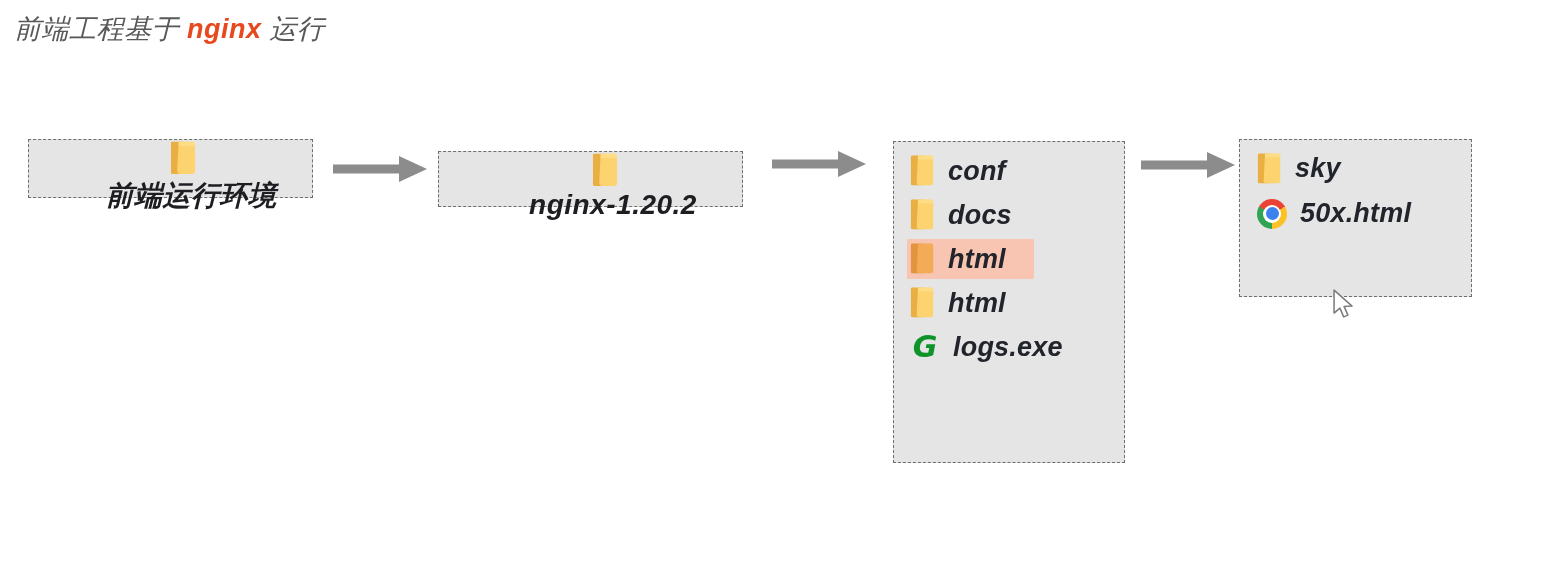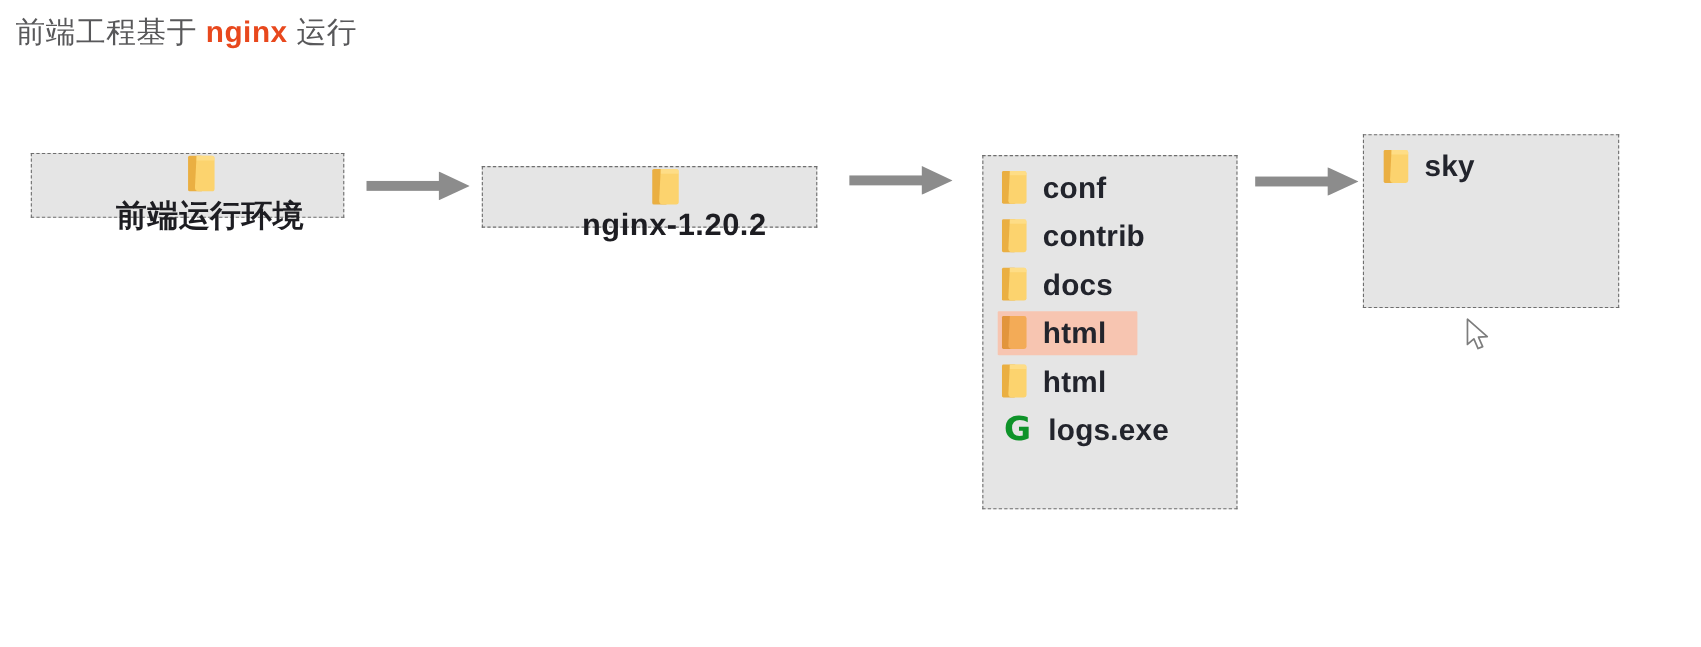--- a/index.html
+++ b/index.html
@@ -2,21 +2,21 @@
 <html><head>
 <meta charset="utf-8">
 <style>
   * { margin: 0; padding: 0; box-sizing: border-box; }
   html, body { background: #ffffff; }
   body {
     font-family: "Liberation Sans", "DejaVu Sans", sans-serif;
     width: 1546px; height: 588px;
     position: relative; overflow: hidden;
   }
-  .canvas { position: absolute; inset: 0; background: #ffffff; }
+  .canvas { position: absolute; inset: 0; background: #ffffff; font-style: italic; }
 
   
   .page-title {
     position: absolute; left: 14px; top: 11px;
     font-size: 27px; font-weight: 500; color: #58585a;
     letter-spacing: 0.5px; white-space: pre;
   }
   .page-title .hl { color: #e8481d; font-weight: 600; }
 
   
@@ -30,21 +30,21 @@
     display: flex; align-items: center;
   }
   .node-simple .label {
     font-size: 28px; font-weight: 700; color: #1d1d22;
     margin-left: 15px; letter-spacing: 0.5px;
   }
 
   #node-env   { left: 28px;  top: 139px; width: 285px; height: 59px; padding-left: 26px; }
   #node-root  { left: 438px; top: 151px; width: 305px; height: 56px; padding-left: 30px; }
   #node-list  { left: 893px; top: 141px; width: 232px; height: 322px; padding: 7px 16px 0 13px; }
-  #node-htmld { left: 1239px; top: 122px; width: 233px; height: 158px; padding: 6px 0 0 14px; }
+  #node-htmld { left: 1239px; top: 139px; width: 233px; height: 158px; padding: 6px 0 0 14px; }
 
   
   .rows { display: flex; flex-direction: column; }
   .row { height: 44px; display: flex; align-items: center; }
   #node-htmld .row { height: 45px; }
   .row-inner {
     display: flex; align-items: center;
     padding: 3px 28px 3px 3px; border-radius: 1px;
   }
   .row-inner.highlighted { background: #f7c5b1; }
@@ -150,30 +150,20 @@
           <span class="label">conf</span>
         </span>
       </div>
       <div class="row">
         <span class="row-inner">
           <span class="icon">
               <svg width="25" height="34" viewBox="0 0 28 38">
                 <use href="#folder-shape"></use>
               </svg>
             </span>
-          <span class="label">contrib</span>
-        </span>
-      </div>
-      <div class="row">
-        <span class="row-inner">
-          <span class="icon">
-              <svg width="25" height="34" viewBox="0 0 28 38">
-                <use href="#folder-shape"></use>
-              </svg>
-            </span>
           <span class="label">docs</span>
         </span>
       </div>
       <div class="row">
         <span class="row-inner highlighted">
           <span class="icon">
               <svg width="25" height="34" viewBox="0 0 28 38">
                 <use href="#folder-shape-hl"></use>
               </svg>
             </span>
@@ -210,20 +200,26 @@
       <div class="row">
         <span class="row-inner">
           <span class="icon">
               <svg width="25" height="34" viewBox="0 0 28 38">
                 <use href="#folder-shape"></use>
               </svg>
             </span>
           <span class="label">sky</span>
         </span>
       </div>
+      <div class="row">
+        <span class="row-inner">
+          <span class="icon chrome-icon"></span>
+          <span class="label">50x.html</span>
+        </span>
+      </div>
     </div>
   </div>
 
   <div class="cursor">
     <svg width="22" height="31" viewBox="0 0 18 26">
       <path d="M1.5 1 L1.5 20.2 L6.4 16 L9.6 23.4 L13.1 21.9 L9.9 14.6 L16.6 14.3 Z" fill="#ffffff" stroke="#7d7d7d" stroke-width="1.3" stroke-linejoin="round"></path>
     </svg>
   </div>
 
 </div>

